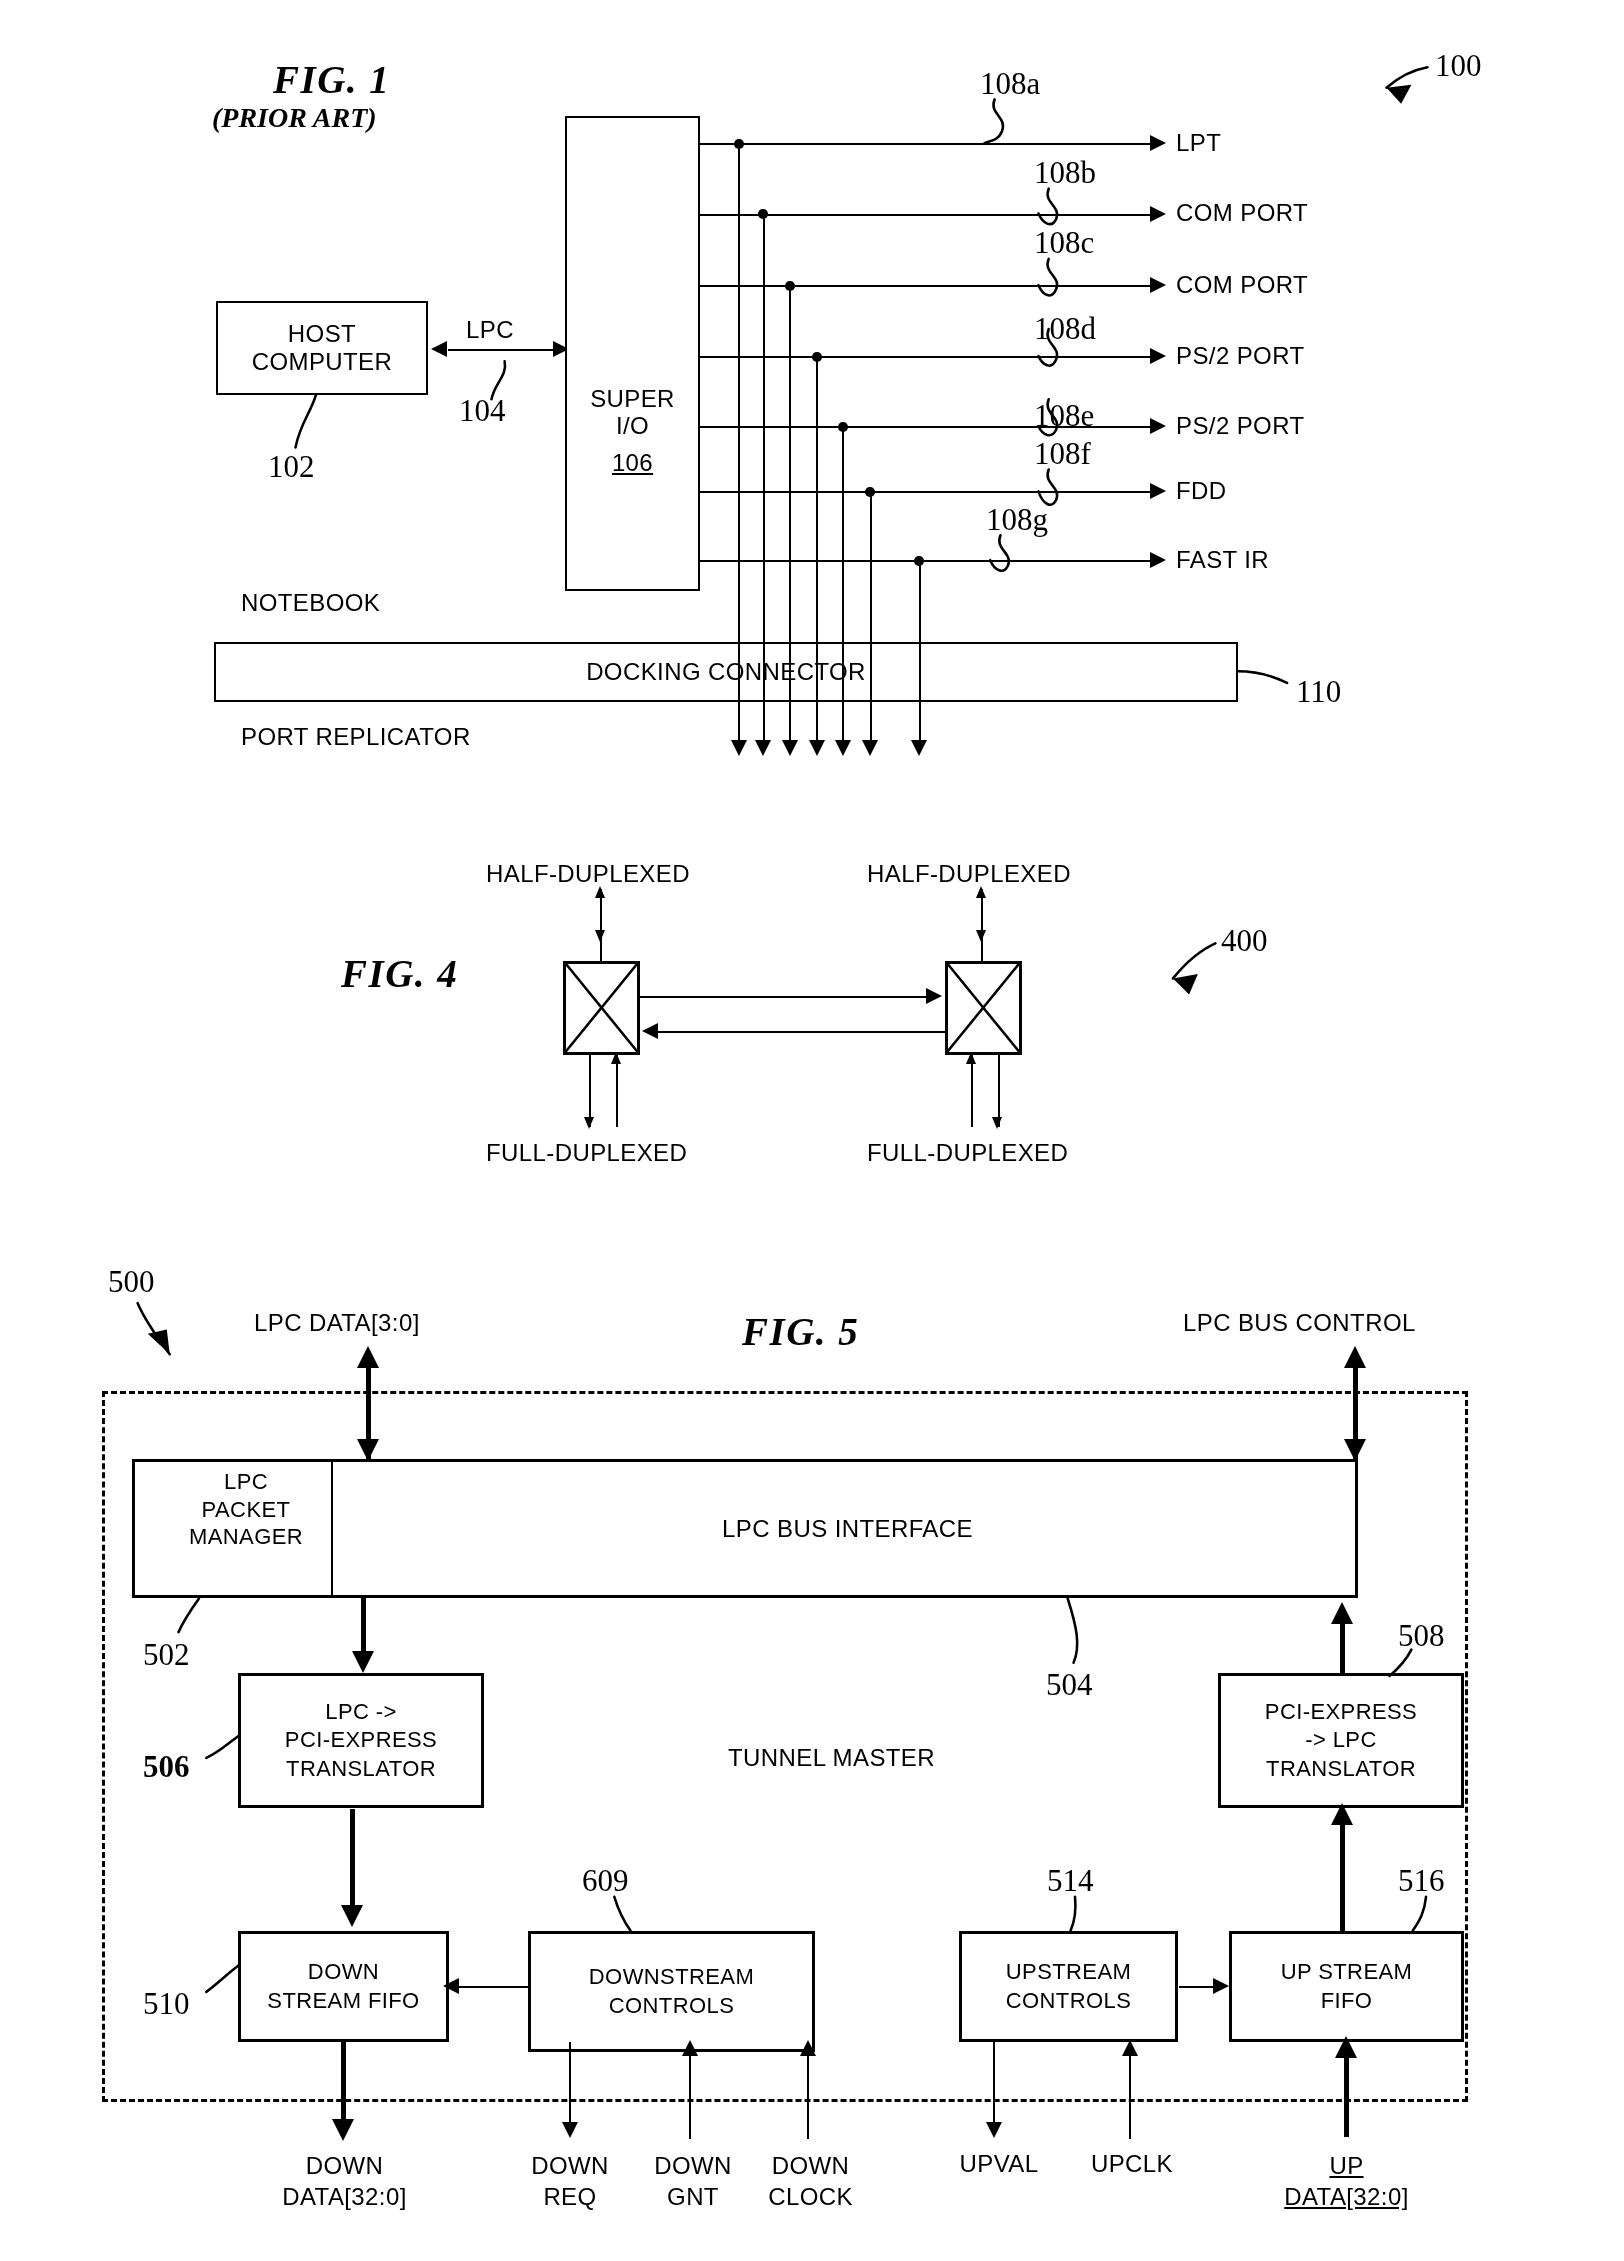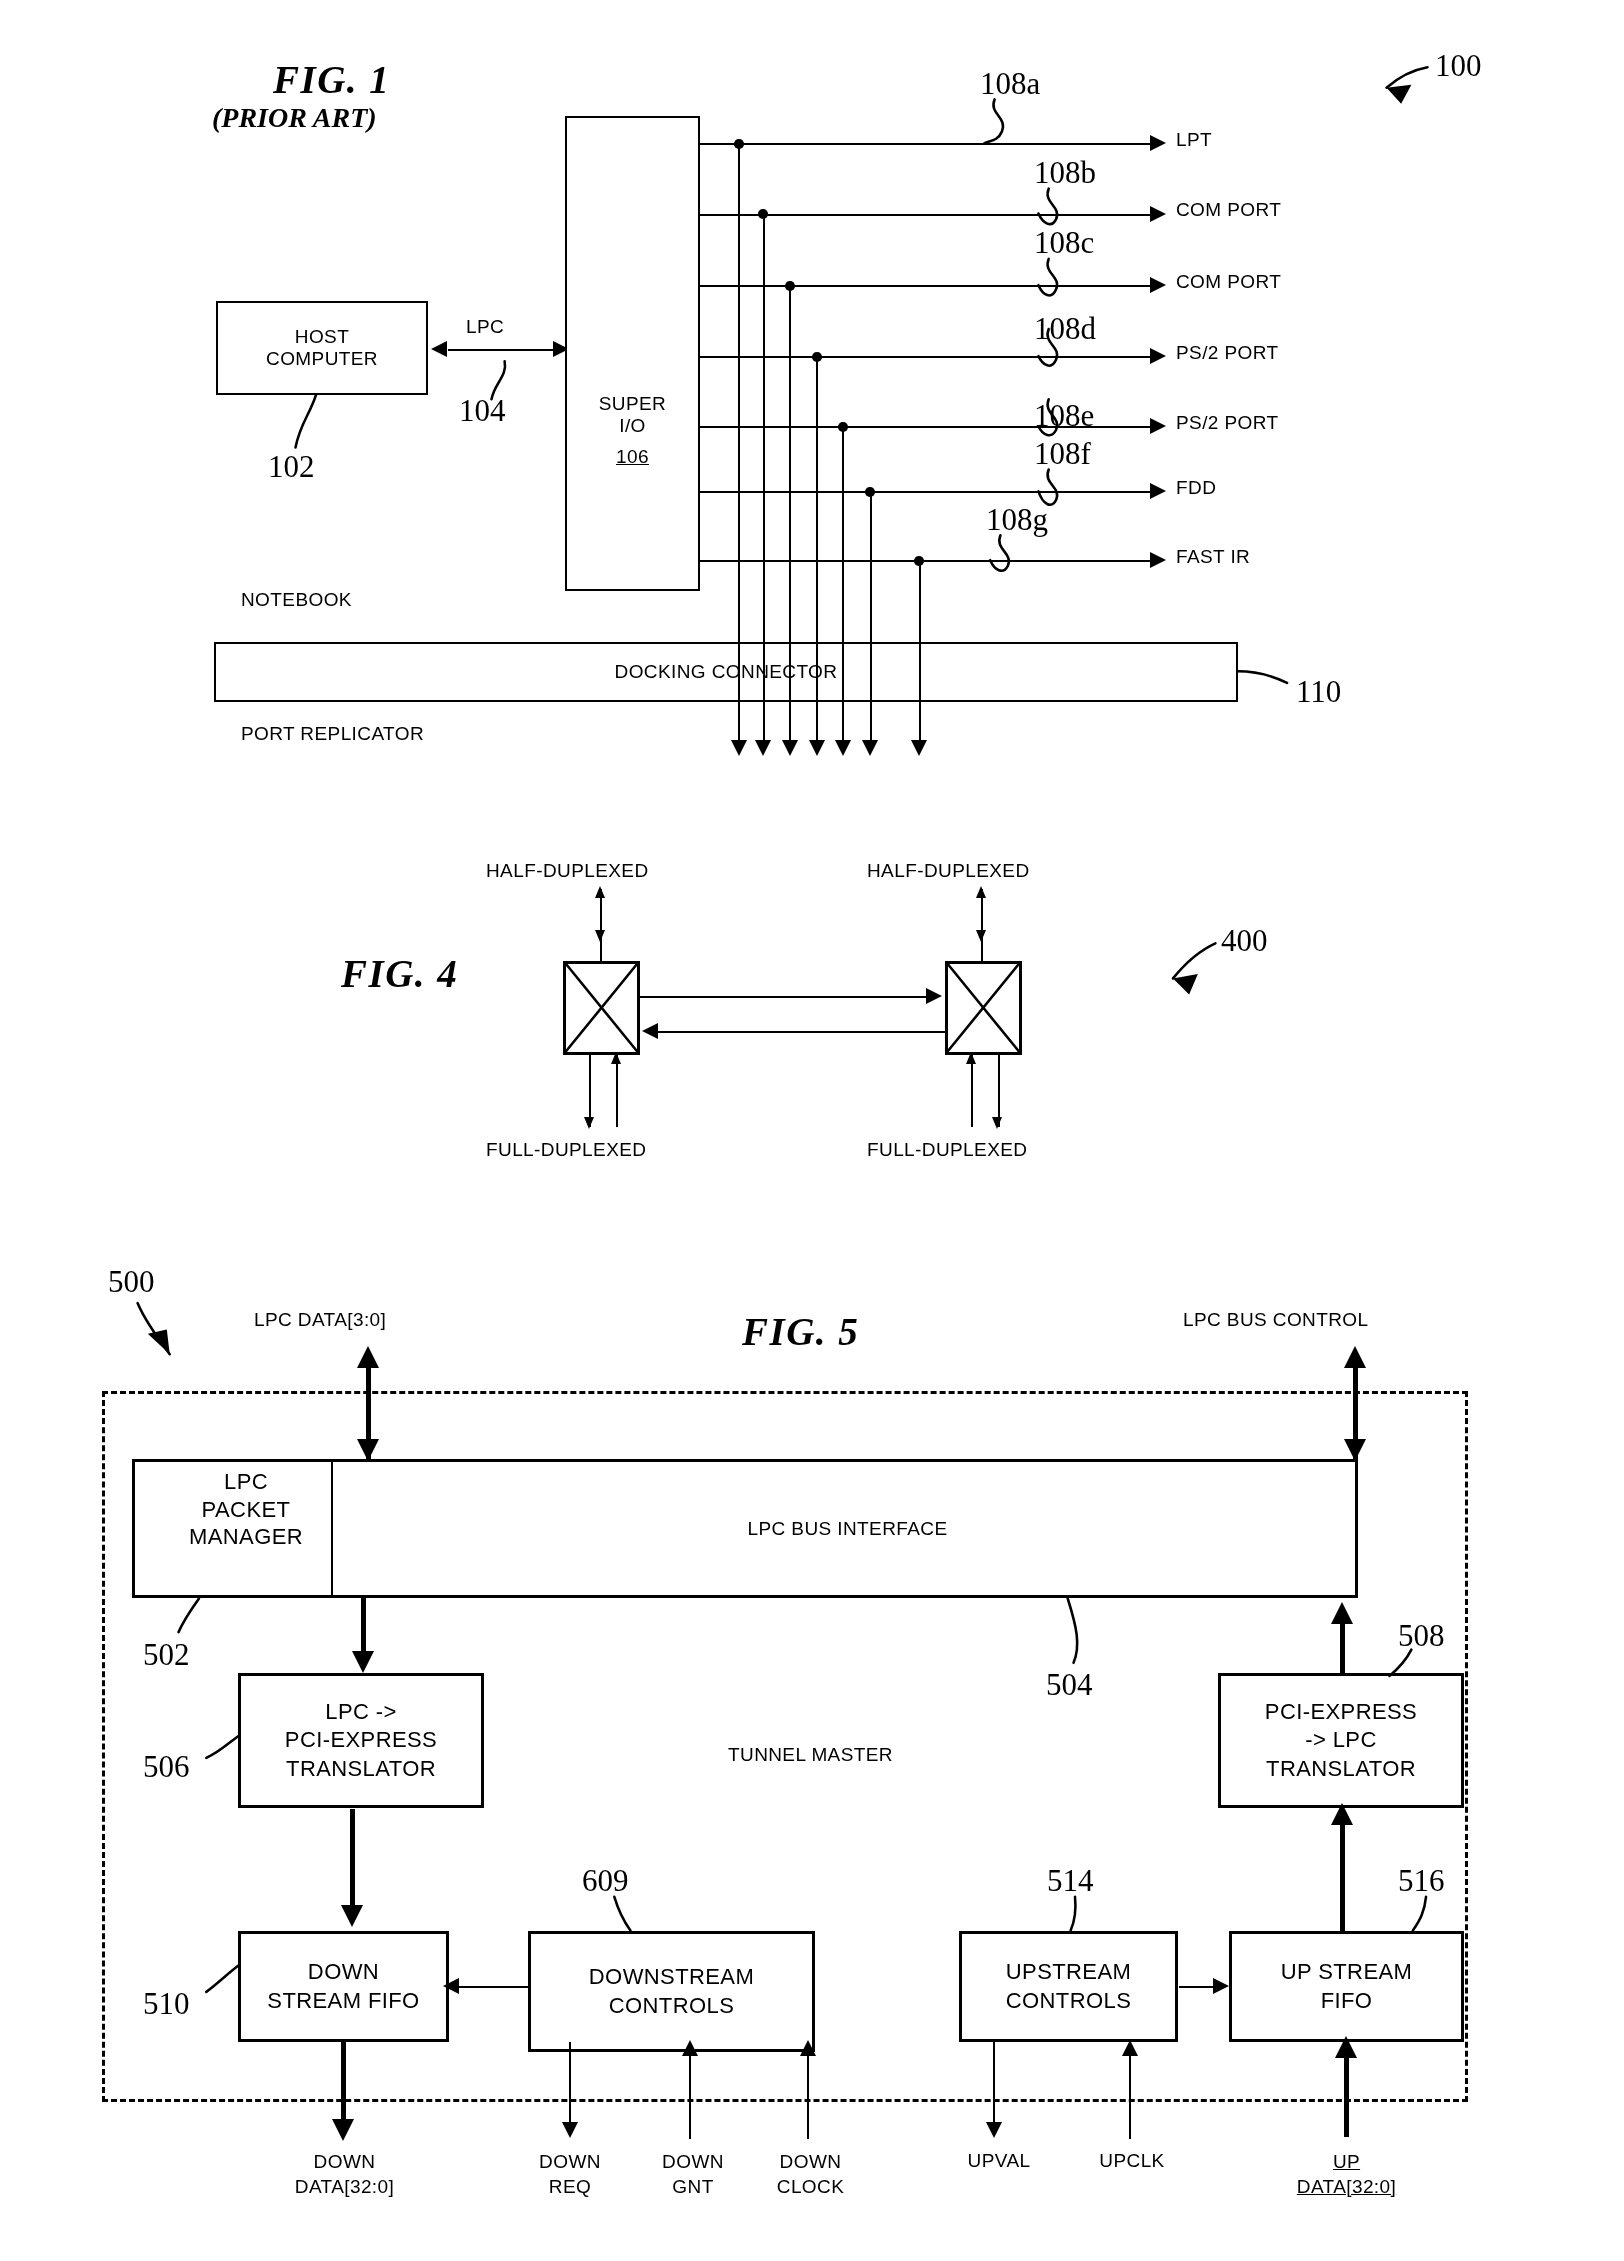--- a/index.html
+++ b/index.html
@@ -39,21 +39,21 @@
     white-space: nowrap;
   }
   .lbl {
     font-family: "Liberation Sans", sans-serif;
     font-size: 22px;
     white-space: nowrap;
     letter-spacing: 0.4px;
   }
   .lbl-lg {
     font-family: "Liberation Sans", sans-serif;
-    font-size: 19px;
+    font-size: 24px;
     white-space: nowrap;
     letter-spacing: 0.4px;
   }
   .refnum {
     font-family: "Liberation Serif", serif;
     font-size: 31px;
     white-space: nowrap;
   }
   .ctr { text-align: center; }
 
@@ -334,21 +334,21 @@
 
     <div class="abs lbl-lg" style="left:728px; top:1744px;">TUNNEL MASTER</div>
 
     <div class="box thick lbl" style="left:238px; top:1673px; width:246px; height:135px; line-height:1.3;">
       <div>
         <div>LPC -&gt;</div>
         <div>PCI-EXPRESS</div>
         <div>TRANSLATOR</div>
       </div>
     </div>
-    <div class="abs refnum" style="left:143px; top:1749px;">506</div>
+    <div class="abs refnum" style="left:143px; top:1749px;font-weight:bold;">506</div>
 
     <div class="v-line bold" style="left:361px; top:1598px; height:60px;"></div>
     <div class="arrow-d big" style="left:352px; top:1651px;"></div>
 
     <div class="box thick lbl" style="left:1218px; top:1673px; width:246px; height:135px; line-height:1.3;">
       <div>
         <div>PCI-EXPRESS</div>
         <div>-&gt; LPC</div>
         <div>TRANSLATOR</div>
       </div>

